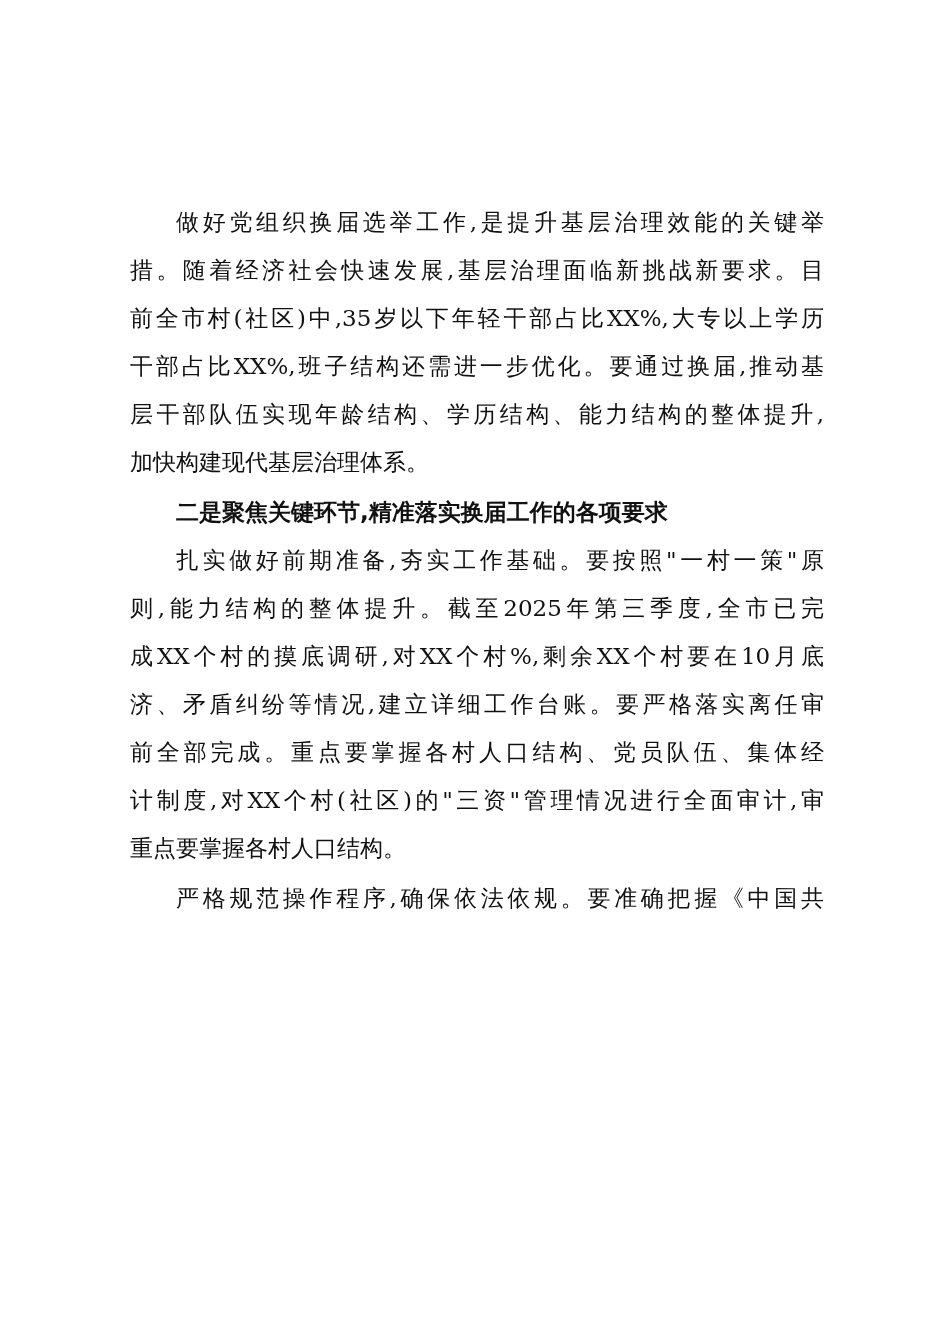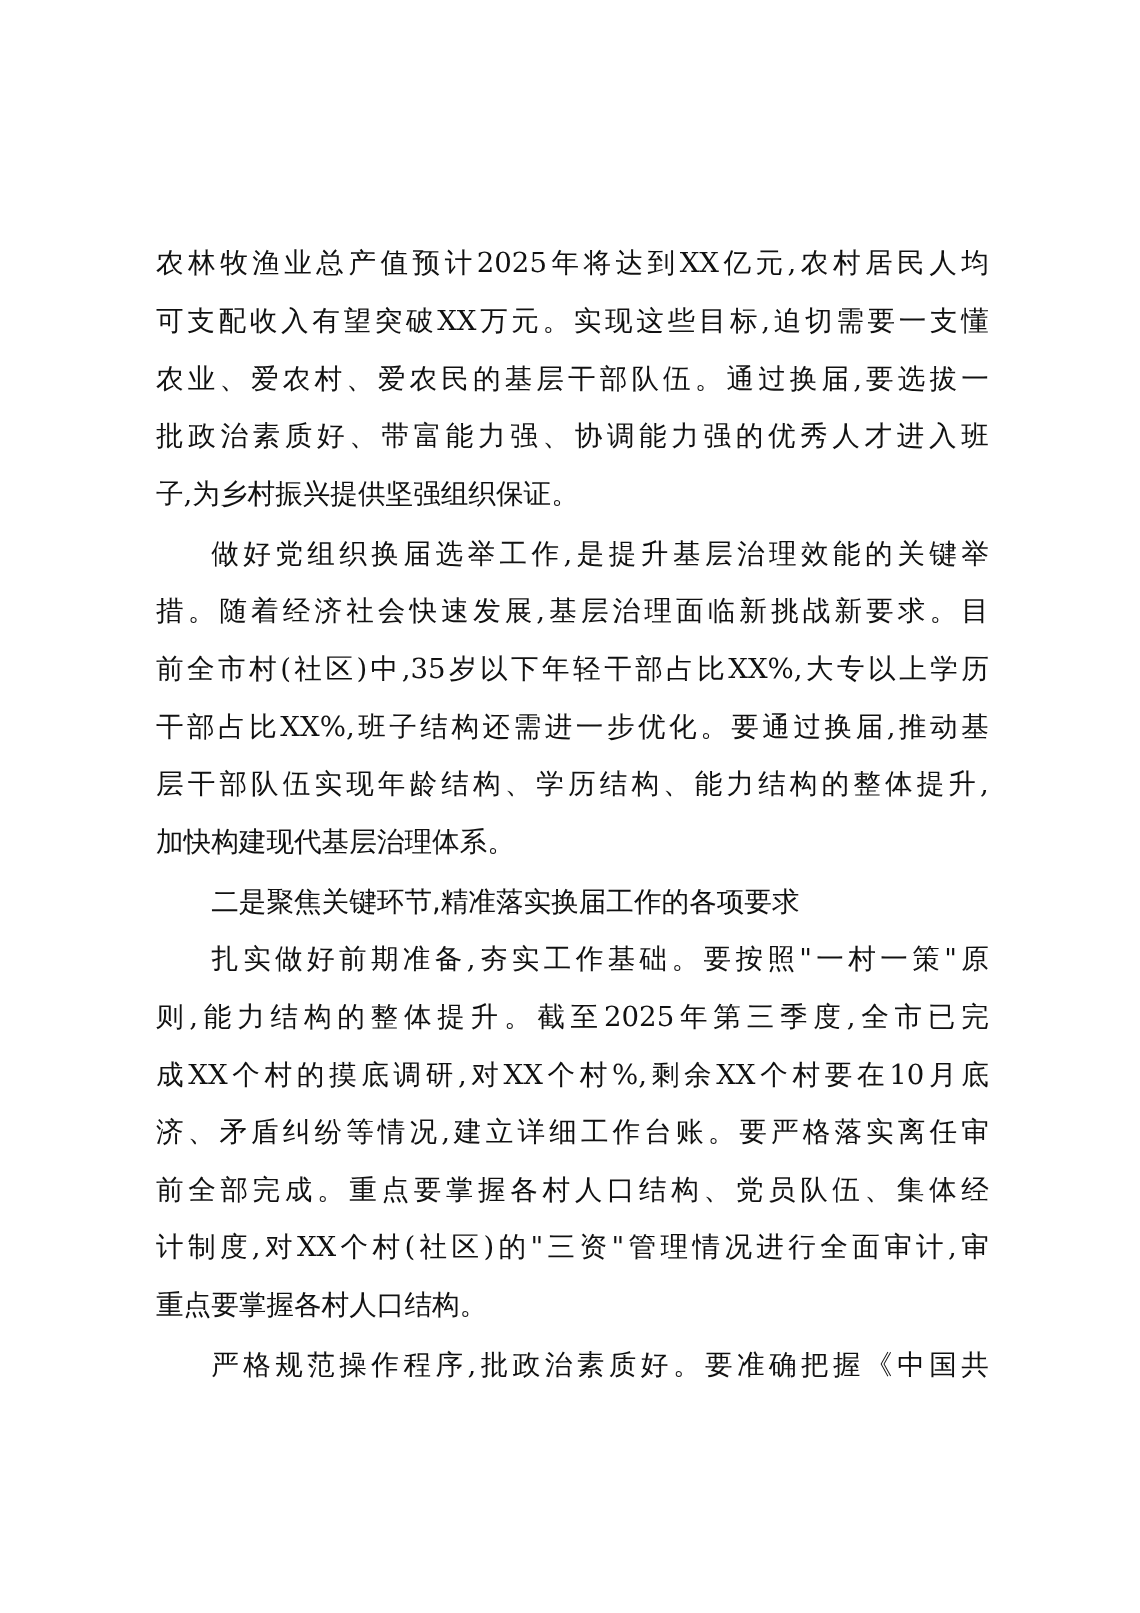--- a/index.html
+++ b/index.html
@@ -33,37 +33,30 @@
     .line.last {
       text-align-last: left;
     }
     .line.indent {
       padding-left: 46px;
     }
     .para-gap {
       height: 2px;
     }
     .heading {
-      font-weight: normal;
+      font-weight: bold;
       text-align-last: left;
       font-family: "DejaVu Sans", "Liberation Sans", sans-serif;
     }
   </style>
 </head>
 <body>
 
 <div class="page">
 
-  <div>
-    <div class="line">农林牧渔业总产值预计2025年将达到XX亿元,农村居民人均</div>
-    <div class="line">可支配收入有望突破XX万元。实现这些目标,迫切需要一支懂</div>
-    <div class="line">农业、爱农村、爱农民的基层干部队伍。通过换届,要选拔一</div>
-    <div class="line">批政治素质好、带富能力强、协调能力强的优秀人才进入班</div>
-    <div class="line last">子,为乡村振兴提供坚强组织保证。</div>
-  </div>
   <div class="para-gap"></div>
 
   <div>
     <div class="line indent">做好党组织换届选举工作,是提升基层治理效能的关键举</div>
     <div class="line">措。随着经济社会快速发展,基层治理面临新挑战新要求。目</div>
     <div class="line">前全市村(社区)中,35岁以下年轻干部占比XX%,大专以上学历</div>
     <div class="line">干部占比XX%,班子结构还需进一步优化。要通过换届,推动基</div>
     <div class="line">层干部队伍实现年龄结构、学历结构、能力结构的整体提升,</div>
     <div class="line last">加快构建现代基层治理体系。</div>
   </div>
@@ -78,16 +71,16 @@
     <div class="line">则,能力结构的整体提升。截至2025年第三季度,全市已完</div>
     <div class="line">成XX个村的摸底调研,对XX个村%,剩余XX个村要在10月底</div>
     <div class="line">济、矛盾纠纷等情况,建立详细工作台账。要严格落实离任审</div>
     <div class="line">前全部完成。重点要掌握各村人口结构、党员队伍、集体经</div>
     <div class="line">计制度,对XX个村(社区)的"三资"管理情况进行全面审计,审</div>
     <div class="line last">重点要掌握各村人口结构。</div>
   </div>
   <div class="para-gap"></div>
 
   <div>
-    <div class="line indent">严格规范操作程序,批政治素质好。要准确把握《中国共</div>
+    <div class="line indent">严格规范操作程序,确保依法依规。要准确把握《中国共</div>
   </div>
 
 </div>
 
 </body></html>

